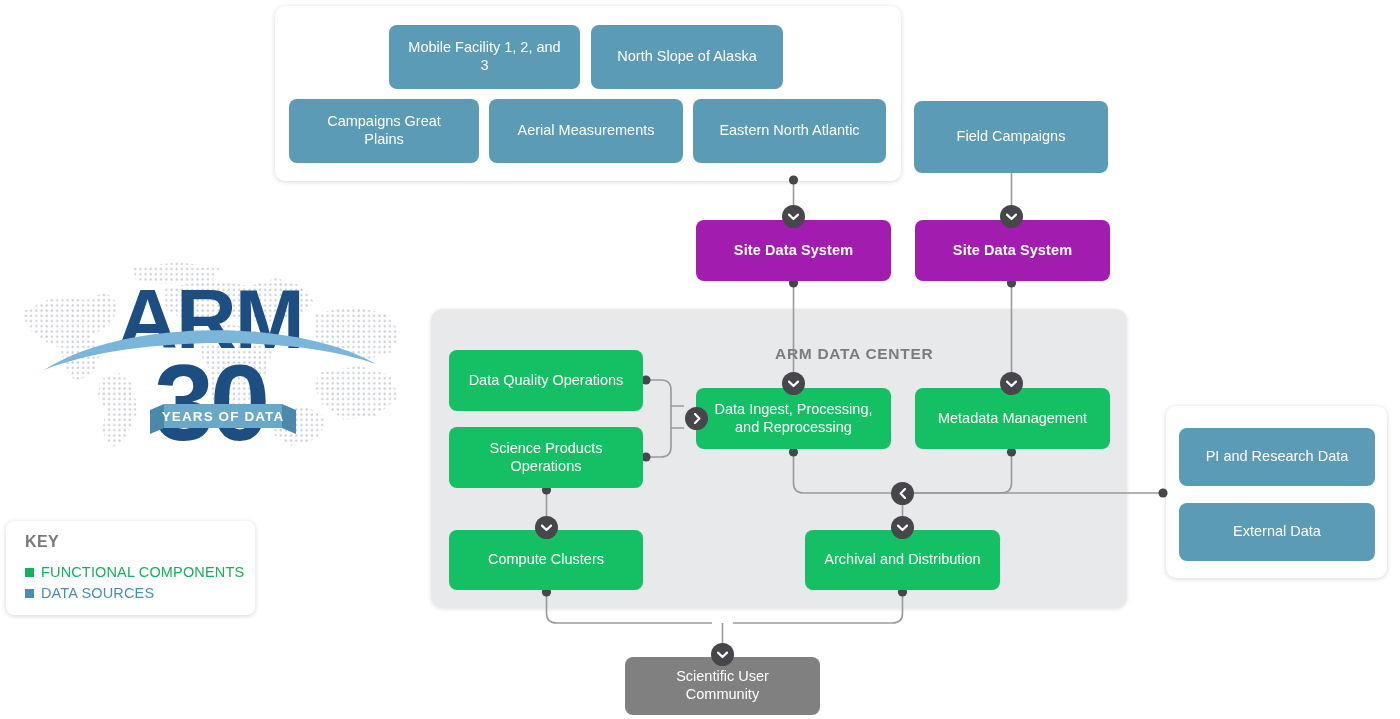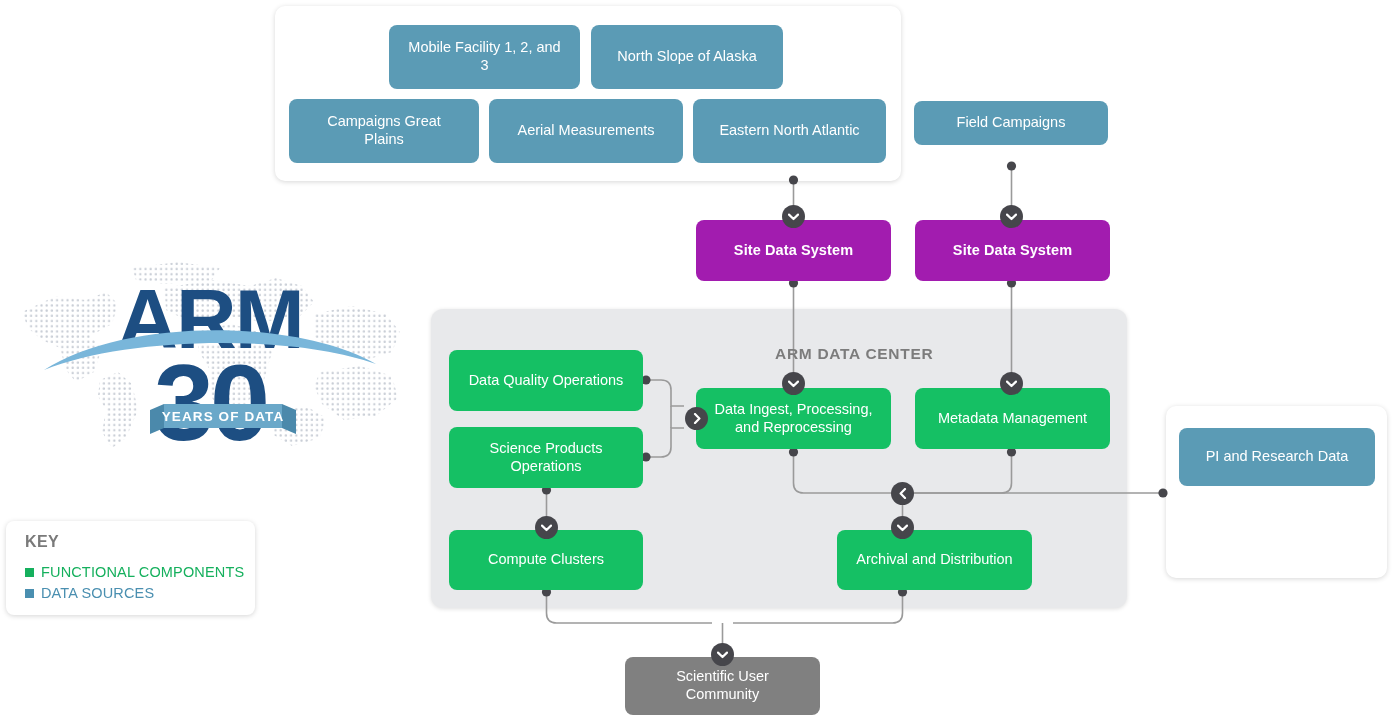--- a/index.html
+++ b/index.html
@@ -129,21 +129,21 @@
   </div>
   <div class="node blue" style="left:289px;top:99px;width:190px;height:64px;">
     <span>Campaigns Great Plains</span>
   </div>
   <div class="node blue" style="left:489px;top:99px;width:194px;height:64px;">
     <span>Aerial Measurements</span>
   </div>
   <div class="node blue" style="left:693px;top:99px;width:193px;height:64px;">
     <span>Eastern North Atlantic</span>
   </div>
-  <div class="node blue" style="left:914px;top:101px;width:194px;height:44px;">
+  <div class="node blue" style="left:914px;top:101px;width:194px;height:72px;">
     <span>Field Campaigns</span>
   </div>
 
   <div class="node navy" style="left:696px;top:220px;width:195px;height:61px;">
     <span>Site Data System</span>
   </div>
   <div class="node navy" style="left:915px;top:220px;width:195px;height:61px;">
     <span>Site Data System</span>
   </div>
 
@@ -155,26 +155,29 @@
   </div>
   <div class="node green" style="left:696px;top:388px;width:195px;height:61px;">
     <span>Data Ingest, Processing, and Reprocessing</span>
   </div>
   <div class="node green" style="left:915px;top:388px;width:195px;height:61px;">
     <span>Metadata Management</span>
   </div>
   <div class="node green" style="left:449px;top:530px;width:194px;height:60px;">
     <span>Compute Clusters</span>
   </div>
-  <div class="node green" style="left:805px;top:530px;width:195px;height:60px;margin-left:32px;">
+  <div class="node green" style="left:805px;top:530px;width:195px;height:60px;">
     <span>Archival and Distribution</span>
   </div>
 
   <div class="node blue" style="left:1179px;top:428px;width:196px;height:58px;">
     <span>PI and Research Data</span>
+  </div>
+  <div class="node blue" style="left:1179px;top:503px;width:196px;height:58px;">
+    <span>External Data</span>
   </div>
 
   <div class="node gray" style="left:625px;top:657px;width:195px;height:58px;">
     <span>Scientific User Community</span>
   </div>
 
   <svg id="wires">
     <g fill="none" stroke="#9a9a9a" stroke-width="1.6">
 
       <path d="M646 380 L661 380 Q671 380 671 390 L671 406 L684 406"></path>

